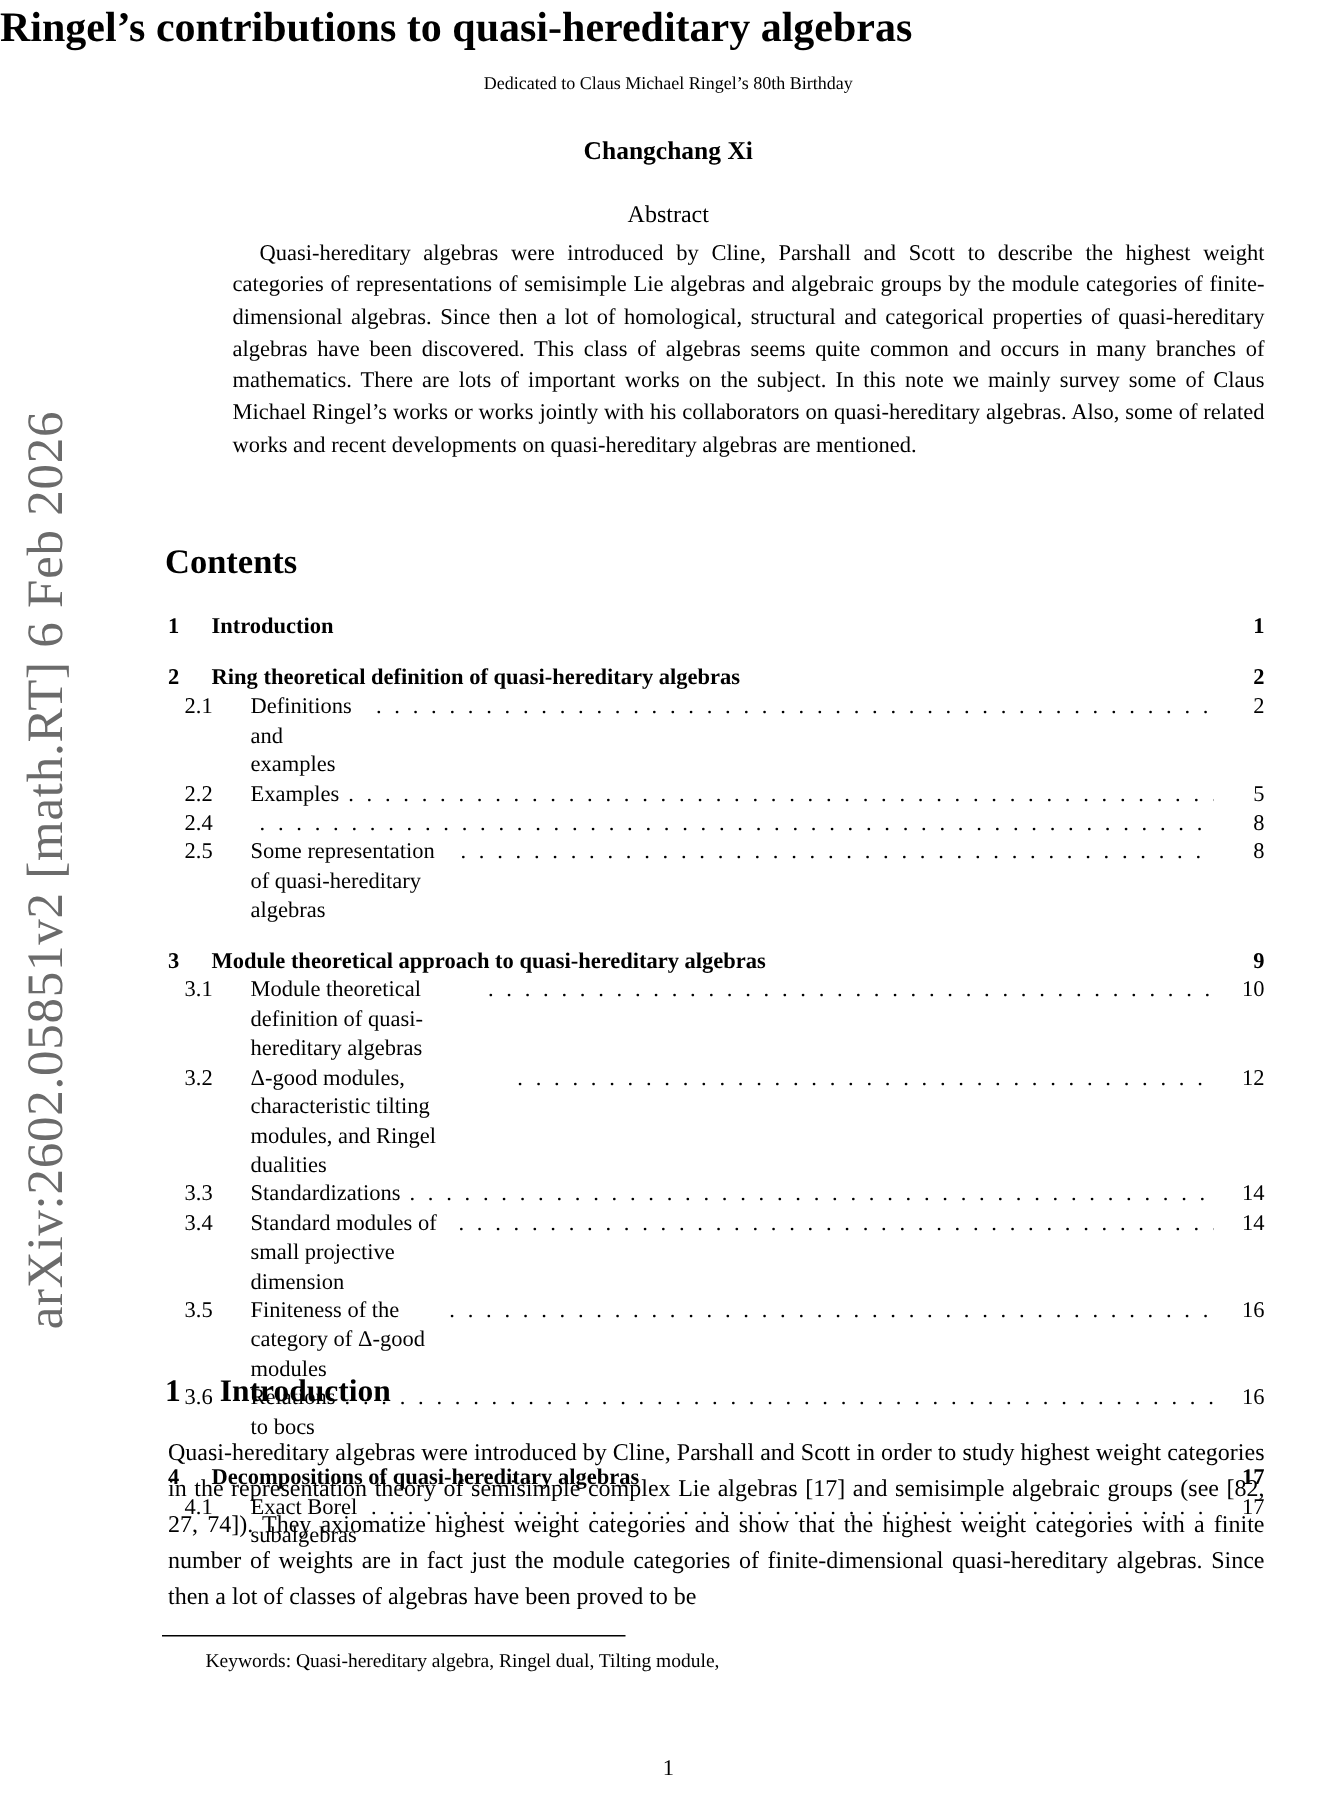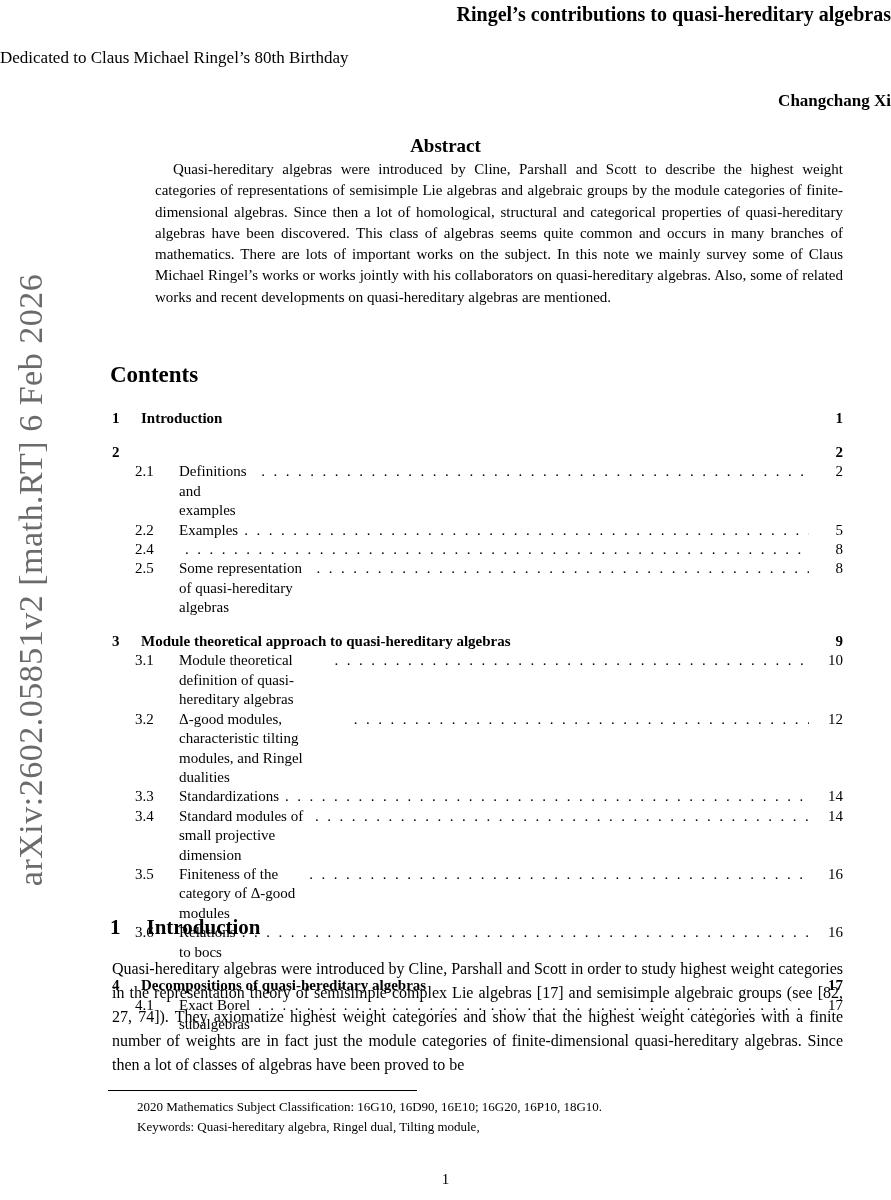--- a/index.html
+++ b/index.html
@@ -19,33 +19,33 @@
     left:31px; top:580px;
     transform:translate(-50%,-50%) rotate(-90deg);
     white-space:nowrap;
     font-size:34px;
     letter-spacing:0.5px;
   }
 
   
   .paper-title {
     position:absolute; top:3px; left:0; right:0;
-    text-align:right; font-size:20px; font-weight:bold;
+    text-align:left; font-size:28px; font-weight:bold;
   }
   .dedication {
     position:absolute; top:48px; left:0; right:0;
-    text-align:left; font-size:17px;
+    text-align:center; font-size:12px;
   }
   .author {
     position:absolute; top:91px; left:0; right:0;
-    text-align:right; font-size:17px; font-weight:bold;
+    text-align:center; font-size:17px; font-weight:bold;
   }
   .abstract-heading {
     position:absolute; top:135px; left:0; right:0;
-    text-align:center; font-size:19px; font-weight:bold;
+    text-align:center; font-size:16px; font-weight:normal;
   }
   .abstract-text {
     position:absolute; top:159px; left:155px; width:688px;
     font-size:15px; line-height:21.3px;
     text-align:justify; text-indent:18px;
   }
 
   .contents-heading {
     position:absolute; top:362px; left:110px;
     font-size:23px; font-weight:bold;
@@ -54,21 +54,21 @@
   
   .toc {
     position:absolute; top:409px; left:112px; width:731px;
     font-size:15px;
   }
   .toc-row { display:flex; align-items:baseline; line-height:19.4px; }
   .toc-row.lvl0 { font-weight:bold; margin-top:14.5px; }
   .toc-row.lvl0:first-child { margin-top:0; }
   .toc-row.lvl0 .toc-num { width:29px; flex:0 0 29px; }
   .toc-row.lvl1 { padding-left:11px; }
-  .toc-row.lvl1 .toc-num { width:44px; flex:0 0 44px;margin-left:12px; }
+  .toc-row.lvl1 .toc-num { width:44px; flex:0 0 44px; }
   .toc-dots { flex:1 1 auto; overflow:hidden; white-space:nowrap; margin:0 4px 0 6px; }
   .lvl1 .toc-dots::after {
     content:"..........................................................................................";
     letter-spacing:8.5px; color:#000;
   }
   .toc-page { flex:0 0 30px; width:30px; text-align:right; }
 
   .section-heading {
     position:absolute; top:915px; left:110px;
     font-size:21px; font-weight:bold;
@@ -113,20 +113,21 @@
 
   <div class="toc">
       <div class="toc-row lvl0">
         <span class="toc-num">1</span>
         <span class="toc-title">Introduction</span>
         <span class="toc-dots"></span>
         <span class="toc-page">1</span>
       </div>
       <div class="toc-row lvl0">
         <span class="toc-num">2</span>
+        <span class="toc-title">Ring theoretical definition of quasi-hereditary algebras</span>
         <span class="toc-dots"></span>
         <span class="toc-page">2</span>
       </div>
       <div class="toc-row lvl1">
         <span class="toc-num">2.1</span>
         <span class="toc-title">Definitions and examples</span>
         <span class="toc-dots"></span>
         <span class="toc-page">2</span>
       </div>
       <div class="toc-row lvl1">
@@ -203,19 +204,18 @@
     </div>
 
   <div class="section-heading">
     <span class="sec-num">1</span><span>Introduction</span>
   </div>
 
   <div class="intro-paragraph">Quasi-hereditary algebras were introduced by Cline, Parshall and Scott in order to study highest weight categories in the representation theory of semisimple complex Lie algebras [17] and semisimple algebraic groups (see [82, 27, 74]). They axiomatize highest weight categories and show that the highest weight categories with a finite number of weights are in fact just the module categories of finite-dimensional quasi-hereditary algebras. Since then a lot of classes of algebras have been proved to be</div>
 
   <div class="footnote-rule"></div>
   <div class="footnote">
-    <div>2020 Mathematics Subject Classification: 16G10, 16D90, 16E10; 16G20, 16P10, 18G10.</div>
     <div>Keywords: Quasi-hereditary algebra, Ringel dual, Tilting module,</div>
   </div>
 
   <div class="page-number">1</div>
 
 </div>
 
 </body></html>

